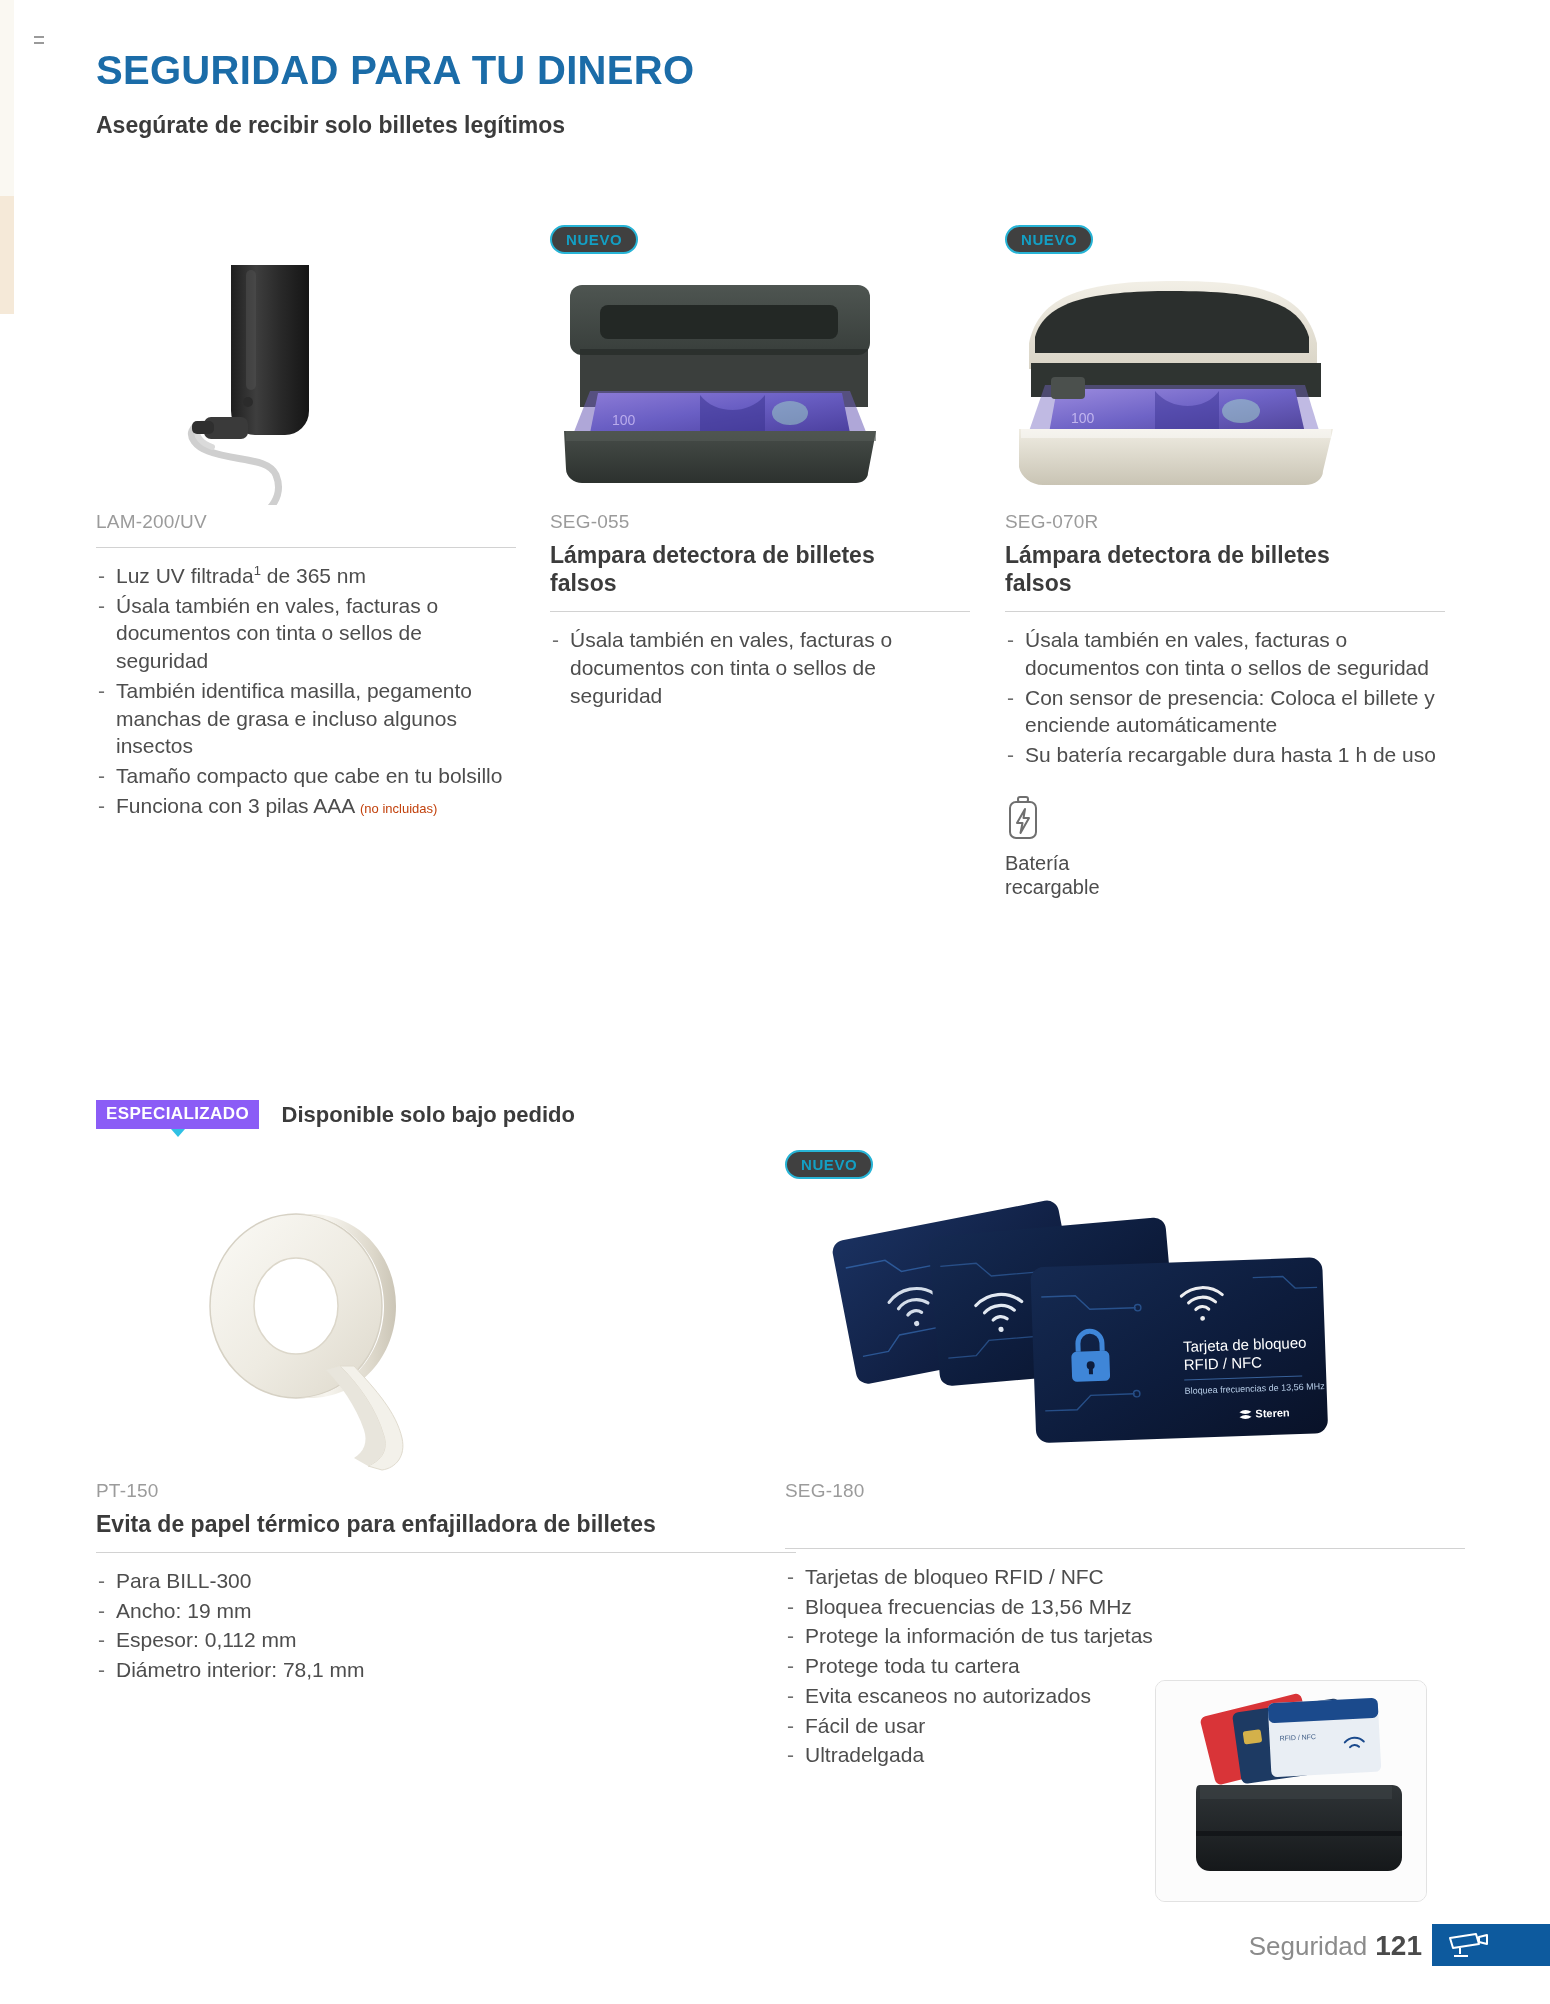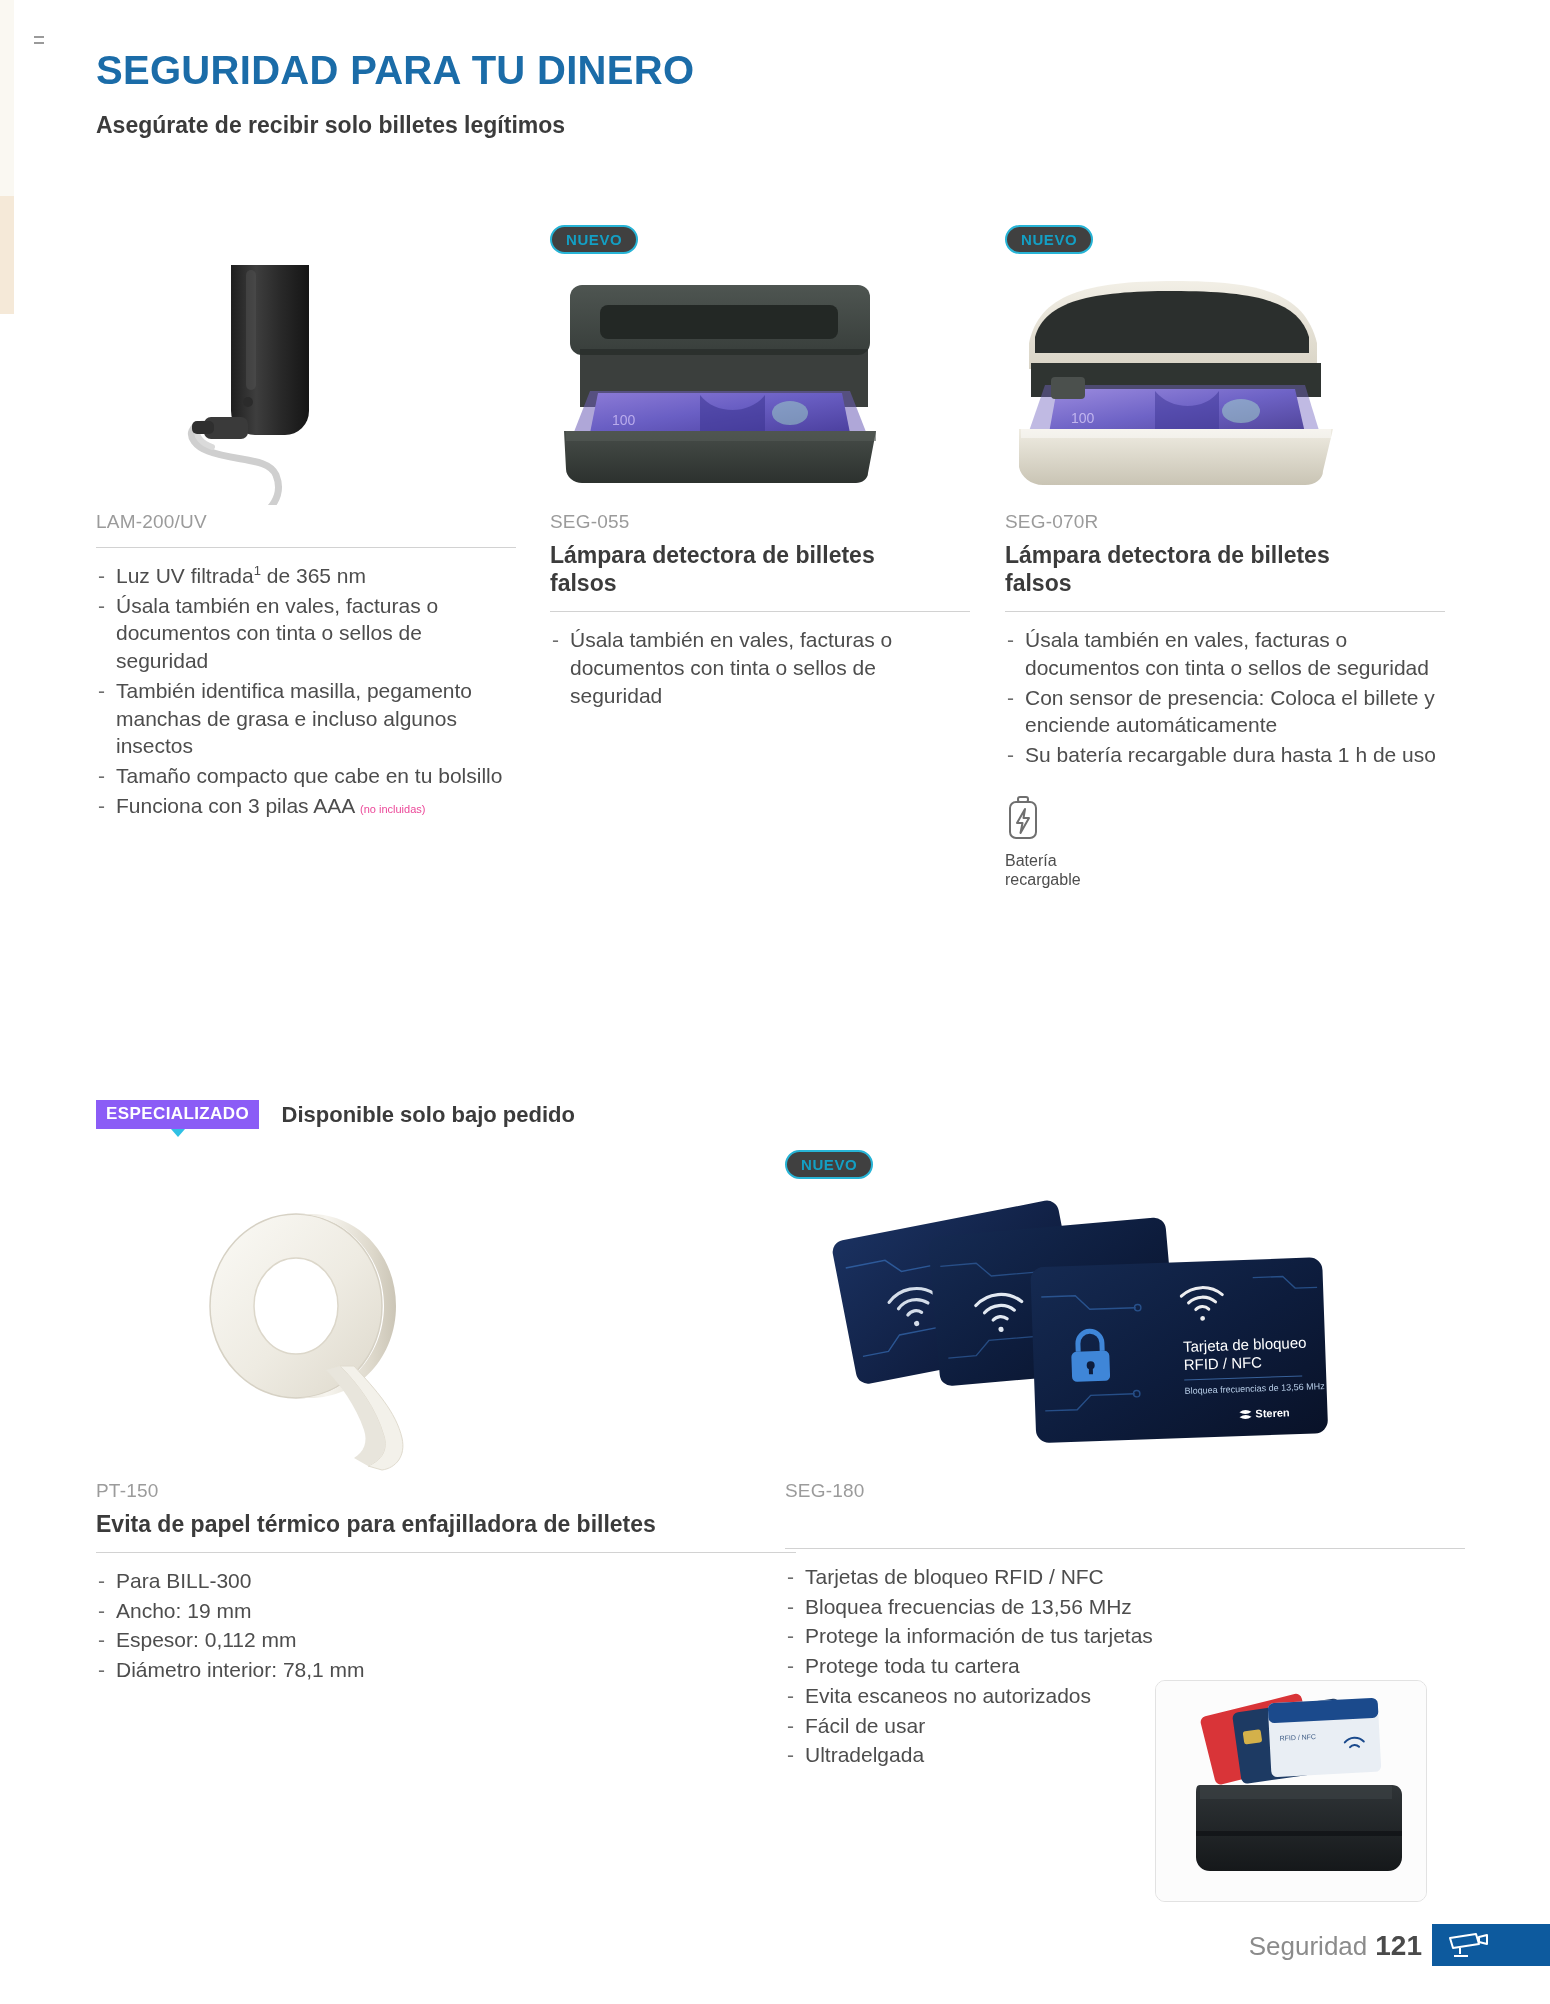--- a/index.html
+++ b/index.html
@@ -123,31 +123,31 @@
     padding-left: 20px;
     margin-bottom: 2px;
   }
   ul.feats li:before {
     content: "-";
     position: absolute;
     left: 2px;
     top: 0;
     color: #6d6d6d;
   }
-  .small-note { font-size: 11px; color: #ec4899; text-align: right; }
+  .small-note { font-size: 13px; color: #c2410c; text-align: right; }
   sup.fn { font-size: 13px; }
 
   
   .batt-group { margin-top: 26px; }
   .batt-icon {
     width: 36px;
     height: 46px;
   }
   .batt-label {
-    font-size: 16px;
+    font-size: 20px;
     color: #4d4d4d;
     line-height: 1.2;
     margin-top: 6px;
   }
 
   
   .spec-wrap {
     position: absolute;
     left: 96px;
     top: 1100px;

